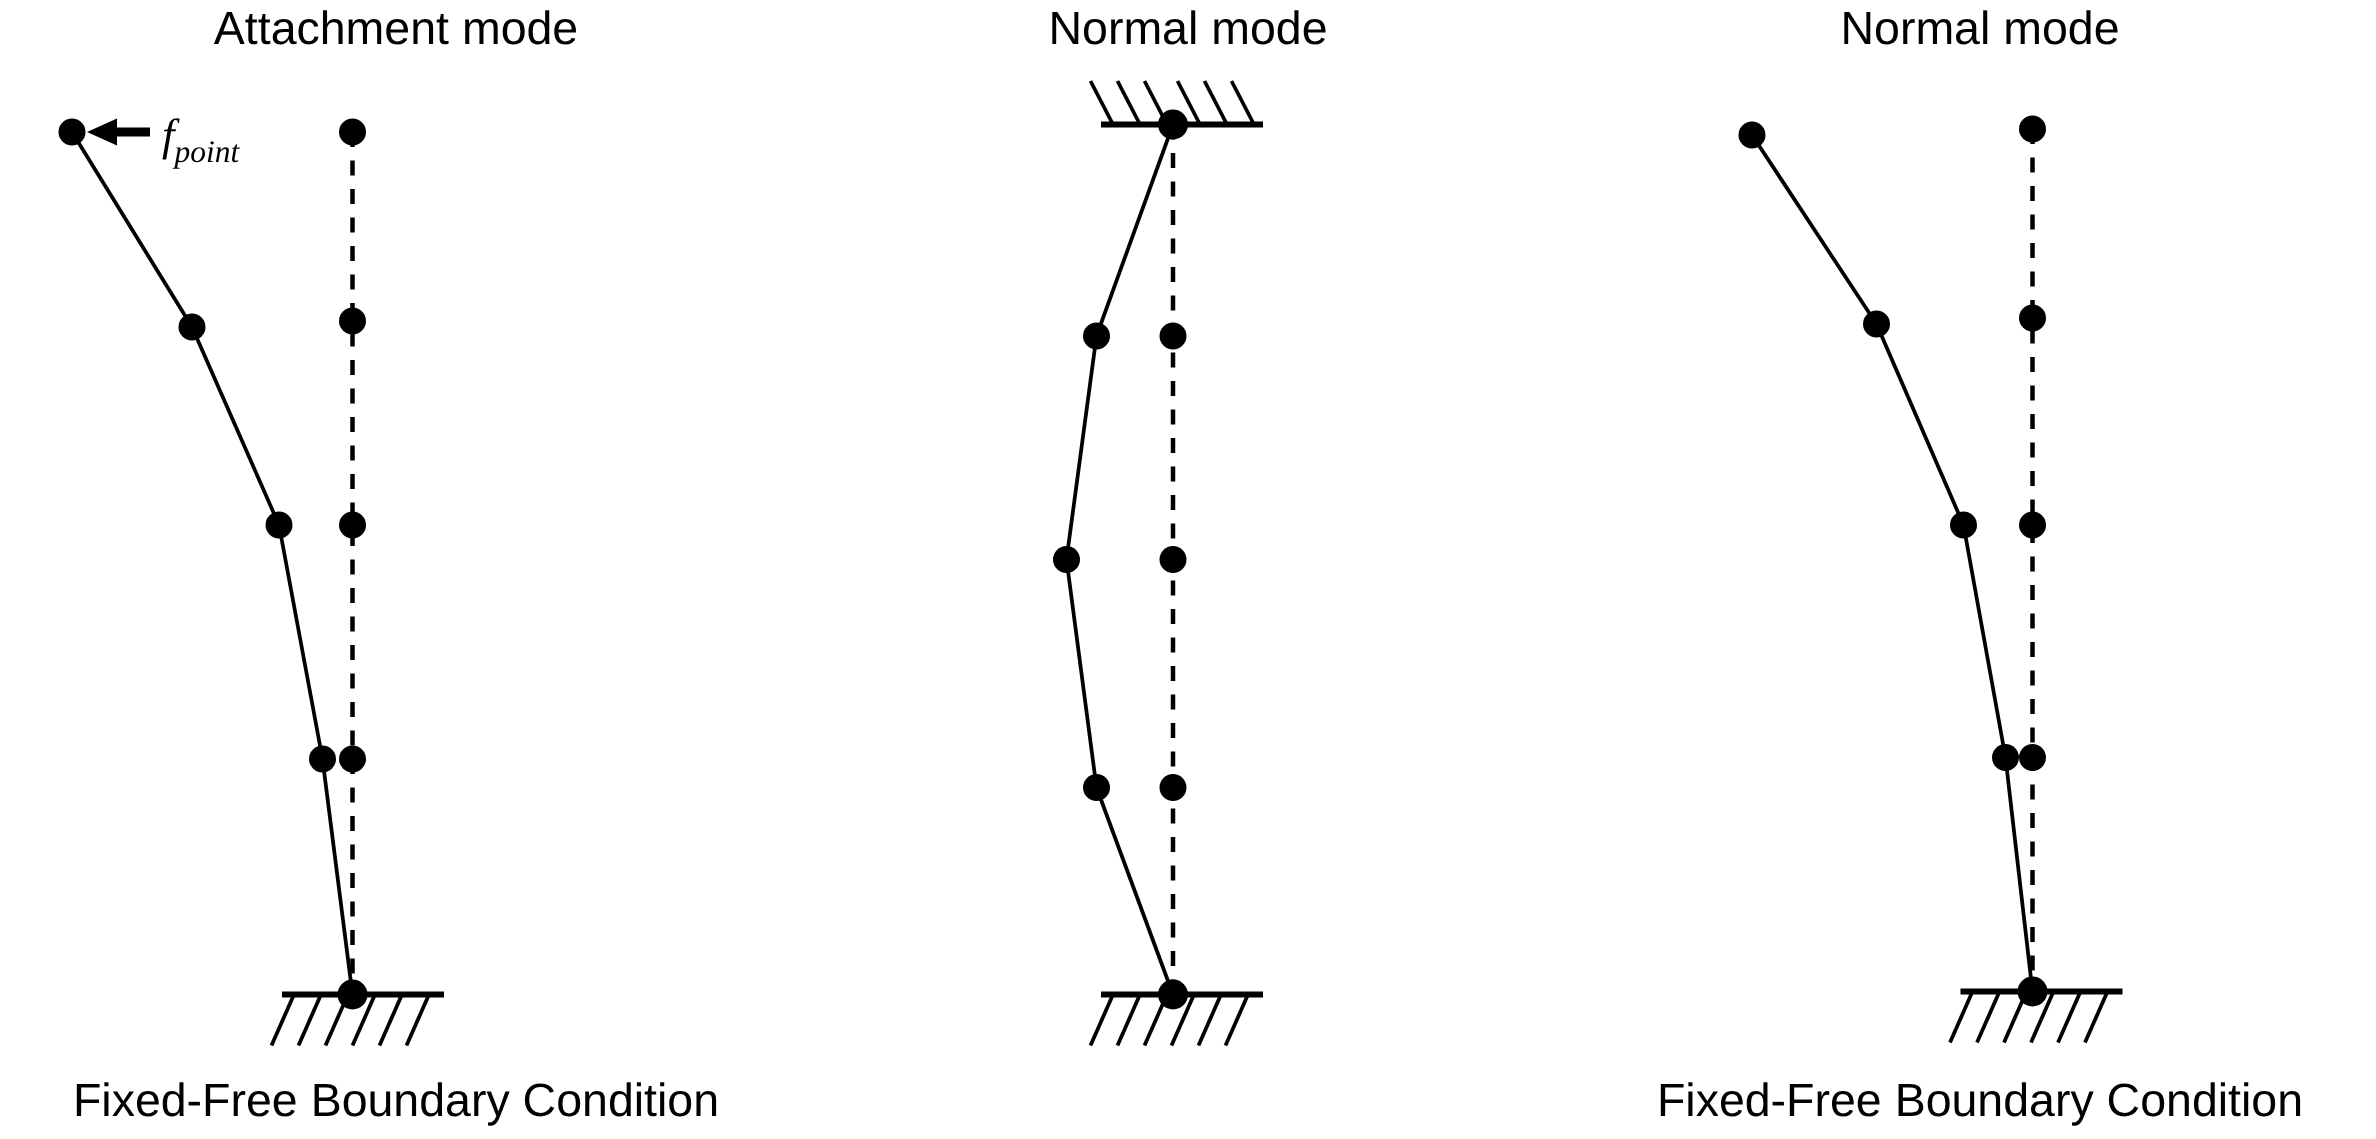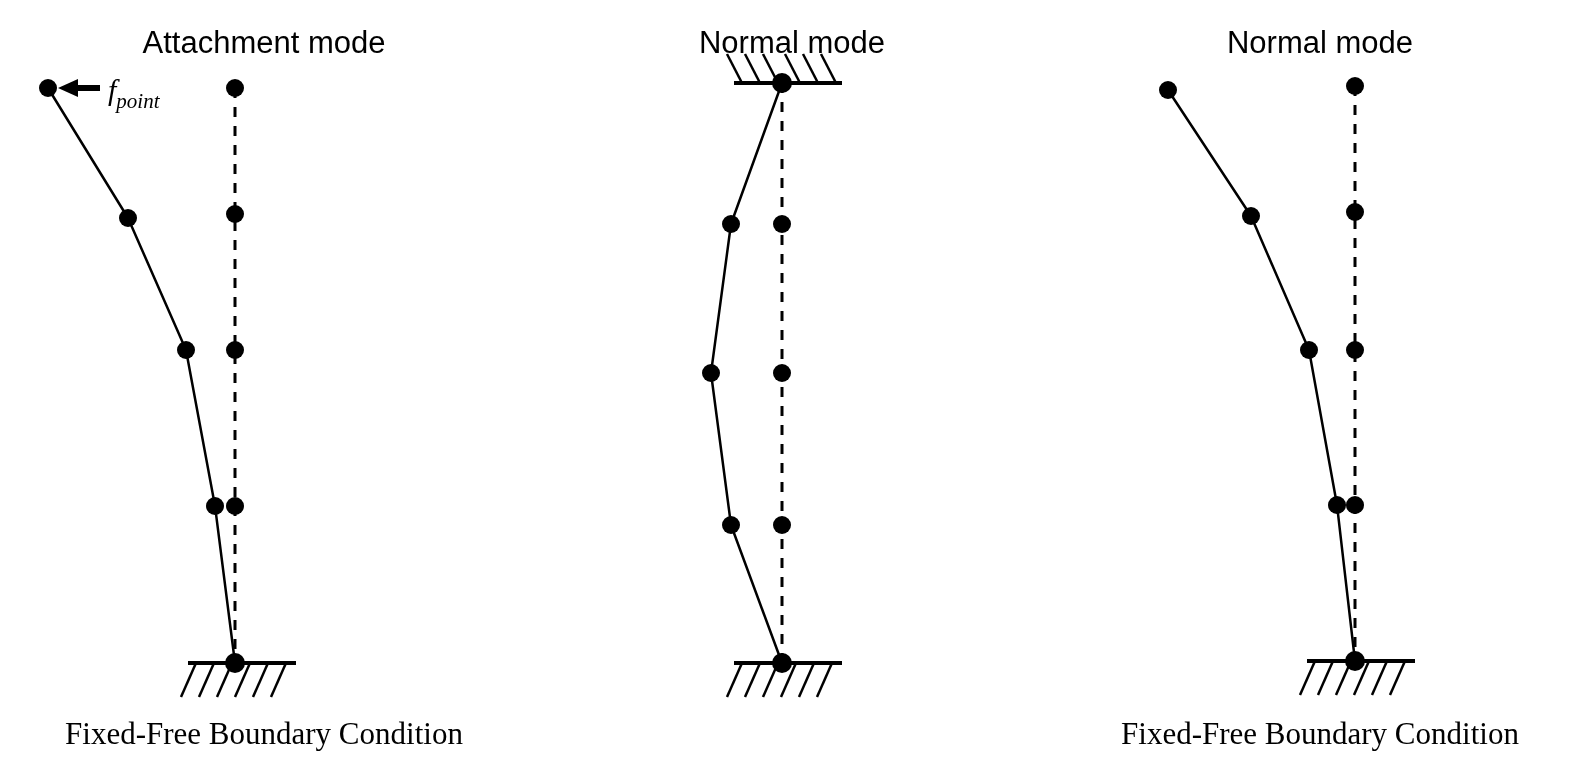--- a/index.html
+++ b/index.html
@@ -24,37 +24,37 @@
     position: absolute;
     top: 0;
     height: 759px;
   }
   #panel-1 { left: 0px;    width: 528px; }
   #panel-2 { left: 528px;  width: 528px; }
   #panel-3 { left: 1056px; width: 528px; }
 
   .panel-title {
     position: absolute;
-    top: 26px;
+    top: 2px;
     left: 0;
     width: 100%;
     text-align: center;
     font-size: 31px;
     font-family: "Liberation Sans", sans-serif;
     line-height: 1.1;
     white-space: nowrap;
   }
   .panel-caption {
     position: absolute;
     bottom: 8px;
     left: 0;
     width: 100%;
     text-align: center;
     font-size: 31px;
-    font-family: Liberation Serif, serif;
+    font-family: Liberation Sans, sans-serif;
     line-height: 1.1;
     white-space: nowrap;
   }
   .panel-svg {
     position: absolute;
     top: 0;
     left: 0;
     width: 528px;
     height: 759px;
   }

